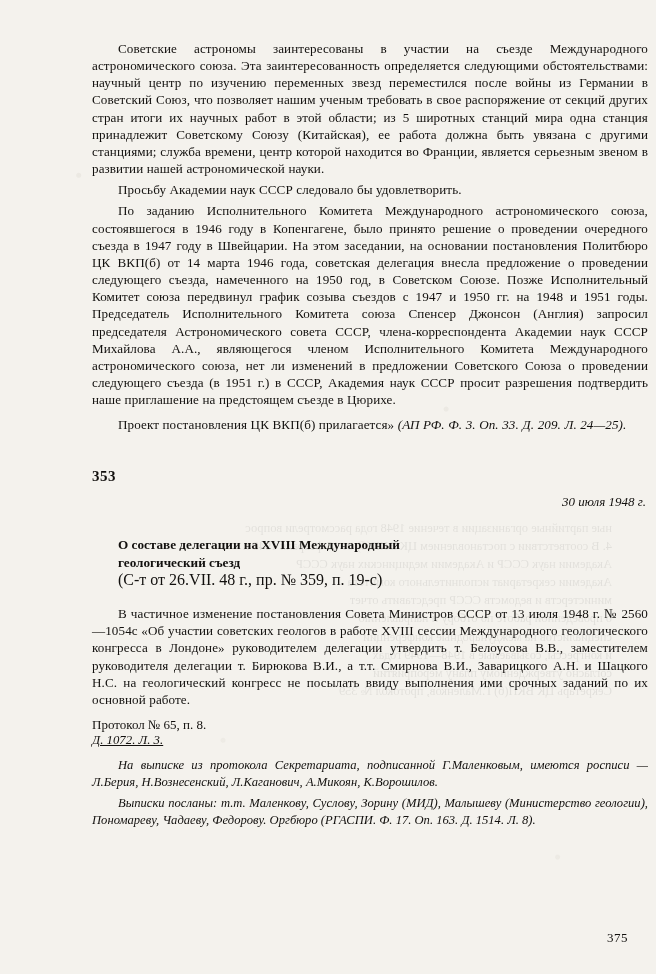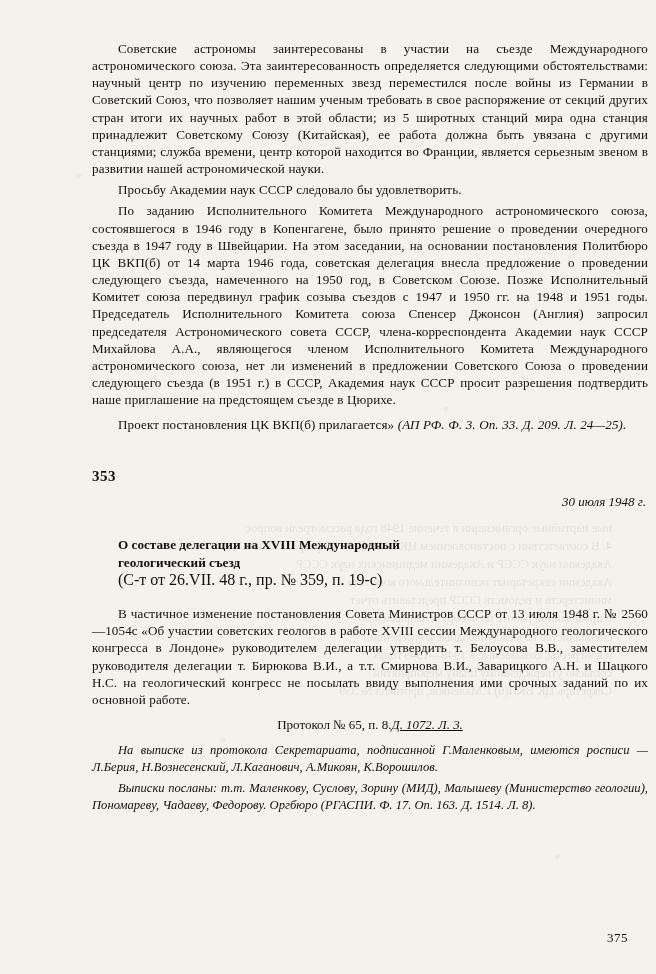--- a/index.html
+++ b/index.html
@@ -104,23 +104,24 @@
     padding-left: 26px;
   }
   .doc-sub {
     margin: 0;
     font-size: 16px;
     line-height: 17.2px;
     padding-left: 26px;
   }
   .proto-line {
     display: flex;
-    justify-content: center;
+    justify-content: space-between;
     align-items: baseline;
     font-size: 13px;
+    flex-direction: column;
   }
   .proto-line .right {
     font-style: italic;
     font-size: 12.8px;
     text-decoration: underline;
   }
   .pagenum {
     position: absolute;
     right: 28px;
     bottom: 28px;

